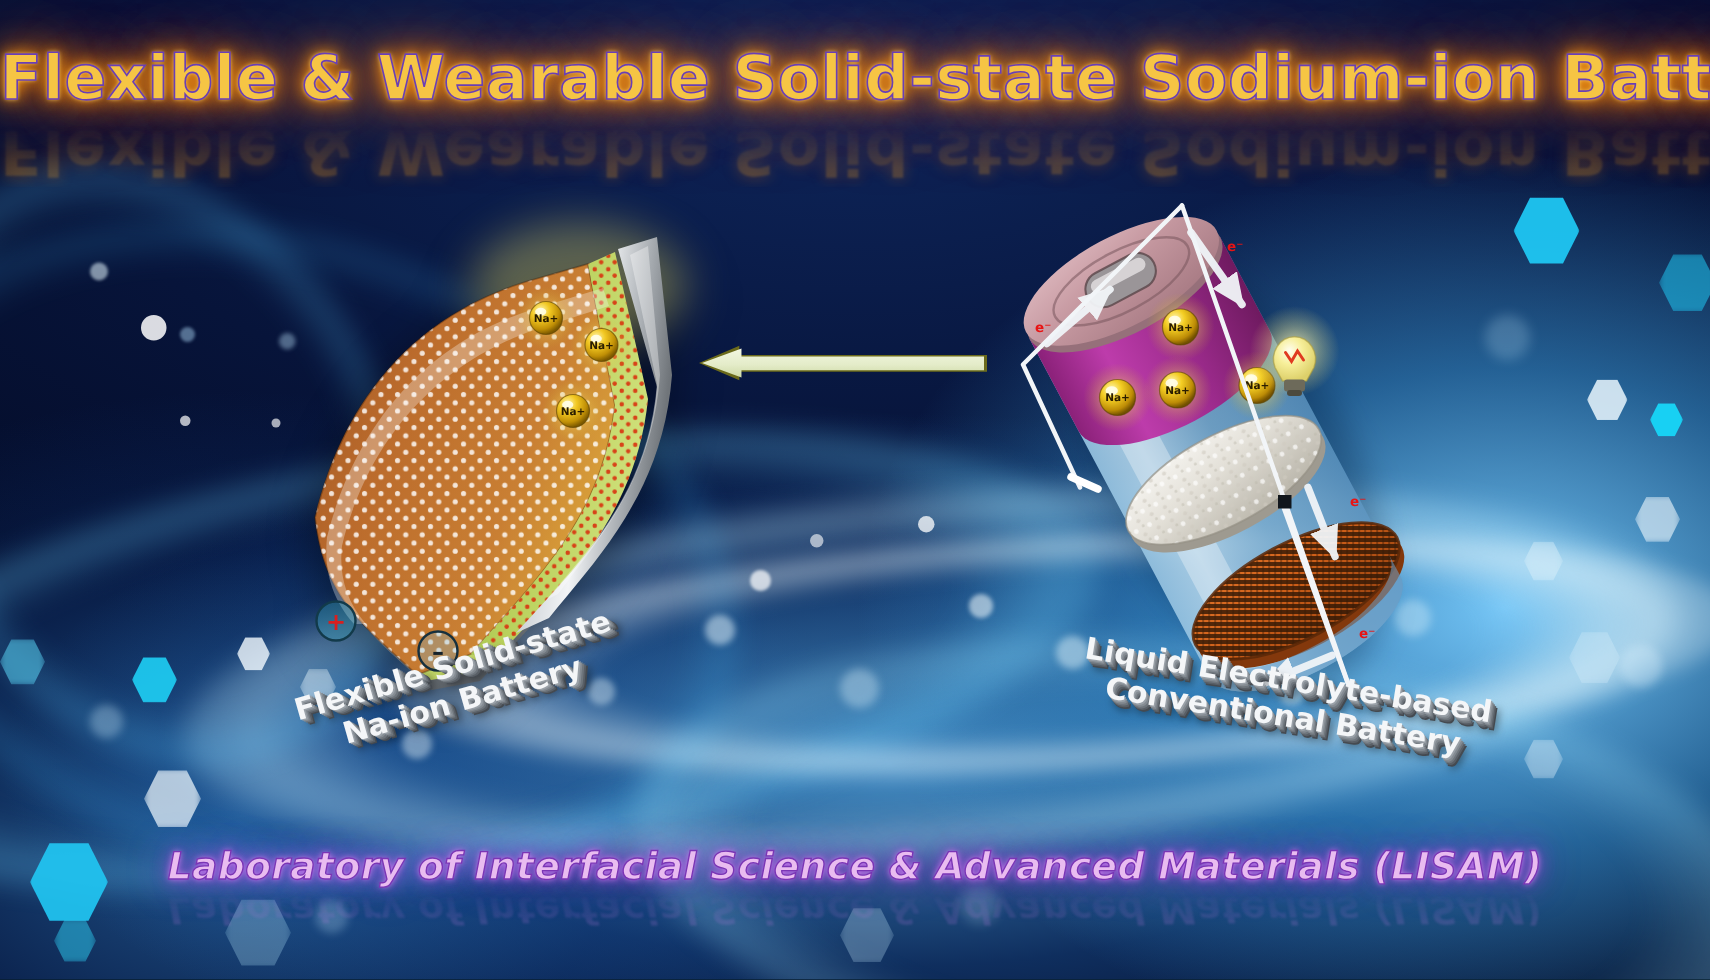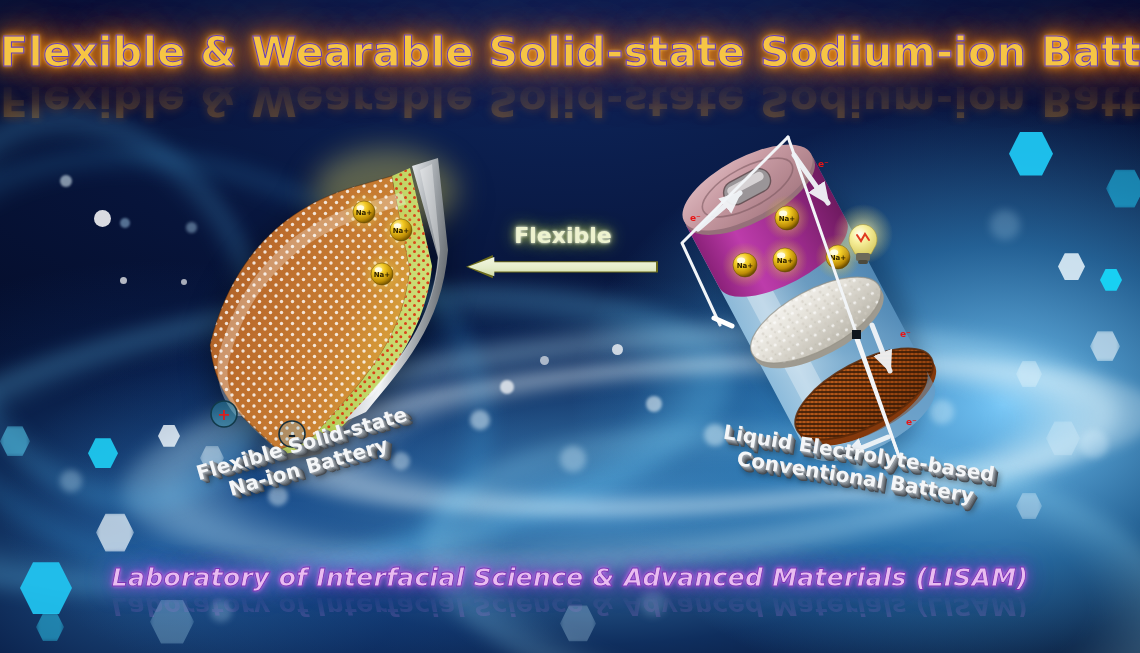--- a/index.html
+++ b/index.html
@@ -312,21 +312,20 @@
       </g>
     </svg>
   </div>
 
   <div class="cap3d" id="caption-left">
     <div>Flexible Solid-state</div>
     <div>Na-ion Battery</div>
   </div>
 
   <div id="center-block">
-    <div class="glow-word">Flexible</div>
     <div id="arrow-row">
       <div id="arrow-outline"></div>
       <div id="arrow-shape"></div>
     </div>
   </div>
 
   <div id="conv-battery">
     <svg viewBox="0 0 330 350" width="330" height="350">
       <defs>
         <linearGradient id="gBody" x1="0" y1="0" x2="1" y2="0">

